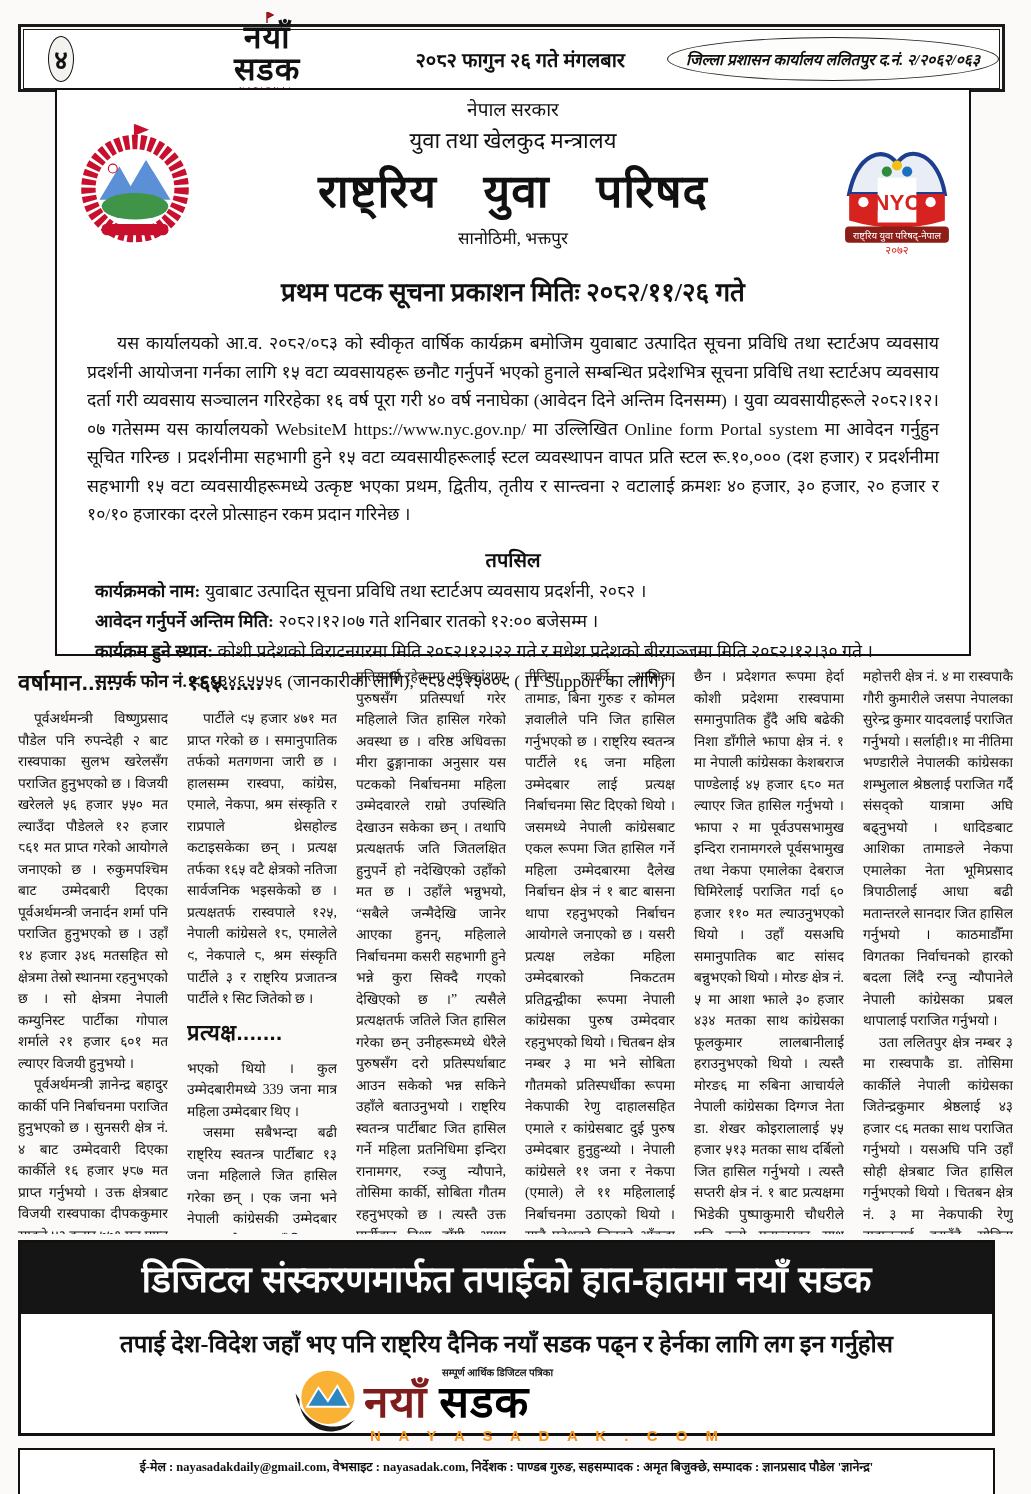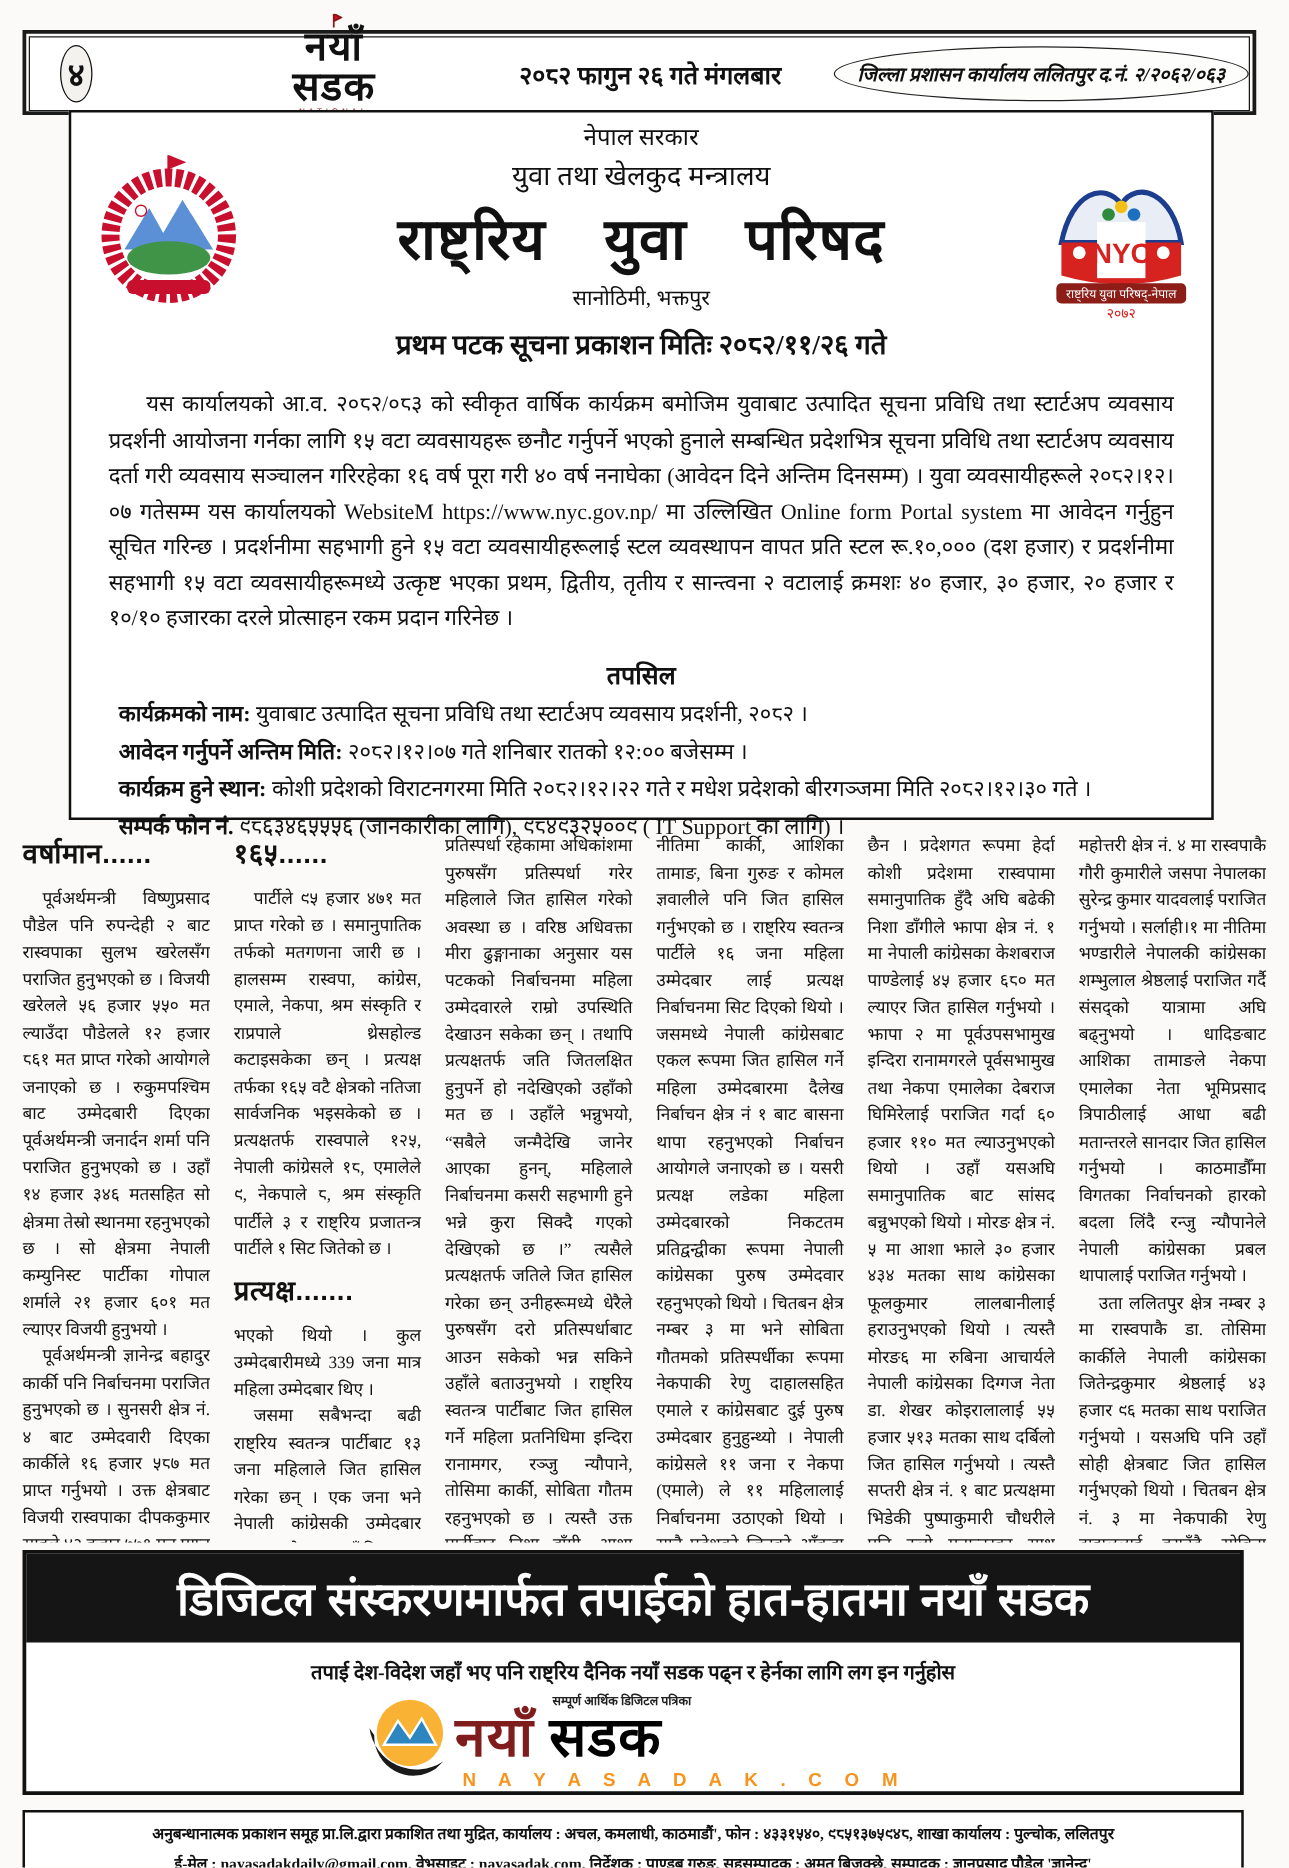--- a/index.html
+++ b/index.html
@@ -22,41 +22,41 @@
   .hdate{margin-left:105px;font-size:20px;font-weight:bold;white-space:nowrap;}
   .reg-oval{margin-left:42px;border:1.5px solid #222;border-radius:50%;
     padding:10px 18px;font-size:15.5px;font-weight:bold;font-style:italic;white-space:nowrap;background:#fdfdfc;}
   
   .notice{position:absolute;left:55px;top:88px;width:916px;height:568px;
     border:2px solid #111;background:#fff;padding:6px 30px 0 30px;box-sizing:border-box;text-align:center;}
   .n-gov{font-size:19px;}
   .n-min{font-size:22px;margin-top:2px;}
   .n-council{font-size:46px;font-weight:bold;word-spacing:34px;margin-top:4px;letter-spacing:1px;}
   .n-addr{font-size:17px;margin-top:6px;}
-  .n-pub{font-size:22px;font-weight:bold;margin-top:10px;}
+  .n-pub{font-size:26px;font-weight:bold;margin-top:24px;}
   .n-body{text-align:justify;font-size:17.6px;line-height:1.62;margin-top:20px;text-indent:30px;}
   .n-tapasil{font-size:20px;font-weight:bold;margin-top:8px;}
   .n-details{text-align:left;font-size:17.6px;line-height:1.7;margin-top:4px;padding-left:8px;}
   .n-details .lbl{font-weight:bold;}
   .emblem{position:absolute;left:22px;top:32px;}
   .nyclogo{position:absolute;right:16px;top:40px;}
   
   .article{position:absolute;left:18px;top:666px;width:995px;height:568px;
     display:flex;gap:19px;}
   .col{flex:1;overflow:hidden;text-align:justify;font-size:13.8px;line-height:1.56;}
   .col h3{font-size:22px;margin:0 0 8px 0;font-family:"Liberation Sans",sans-serif;font-weight:bold;letter-spacing:.5px;}
   .col h3.mid{margin-top:6px;}
   .col p{margin:0;text-indent:16px;}
   .col p.cont{text-indent:0;}
   
   .promo{position:absolute;left:18px;top:1240px;width:977px;height:196px;
     border:3px solid #111;background:#fff;box-sizing:border-box;}
   .promo-banner{background:#151515;color:#fff;text-align:center;
     font-size:37px;font-weight:bold;padding:9px 0 11px;font-family:"Liberation Sans",sans-serif;}
-  .promo-tagline{text-align:center;font-size:16px;font-weight:bold;padding:12px 0 4px;}
+  .promo-tagline{text-align:center;font-size:24px;font-weight:bold;padding:12px 0 4px;}
   .promo-logo{display:flex;align-items:center;justify-content:center;margin-top:2px;}
   .pl-text{text-align:left;line-height:1;}
   .pl-small{font-size:10px;font-weight:bold;color:#222;margin-left:78px;margin-bottom:2px;}
   .pl-brand{font-size:44px;font-weight:bold;font-family:"Liberation Sans",sans-serif;letter-spacing:1px;}
   .pl-brand .red{color:#7f1d1d;}
   .pl-brand .blue{color:#000000;margin-left:12px;}
   .pl-url{font-size:15px;font-weight:bold;color:#f7941d;letter-spacing:7px;margin-top:4px;margin-left:6px;font-family:"Liberation Sans",sans-serif;}
   
   .footer{position:absolute;left:18px;top:1448px;width:977px;height:70px;
     border:2px solid #111;background:#fff;text-align:center;
@@ -172,15 +172,14 @@
       <div class="pl-small">सम्पूर्ण आर्थिक डिजिटल पत्रिका</div>
       <div class="pl-brand">
         <span class="red">नयाँ</span><span class="blue">सडक</span>
       </div>
       <div class="pl-url">N A Y A S A D A K . C O M</div>
     </div>
   </div>
 </div>
 
 <div class="footer">
-  <div>अनुबन्धानात्मक प्रकाशन समूह प्रा.लि.द्वारा प्रकाशित तथा मुद्रित, कार्यालय : अचल, कमलाधी, काठमाडौं', फोन : ४३३१५४०, ९८५१३७५९४८, शाखा कार्यालय : पुल्चोक, ललितपुर</div>
   <div>ई-मेल : nayasadakdaily@gmail.com, वेभसाइट : nayasadak.com, निर्देशक : पाण्डब गुरुङ, सहसम्पादक : अमृत बिजुक्छे, सम्पादक : ज्ञानप्रसाद पौडेल 'ज्ञानेन्द्र'</div>
 </div>
 
 </body></html>

